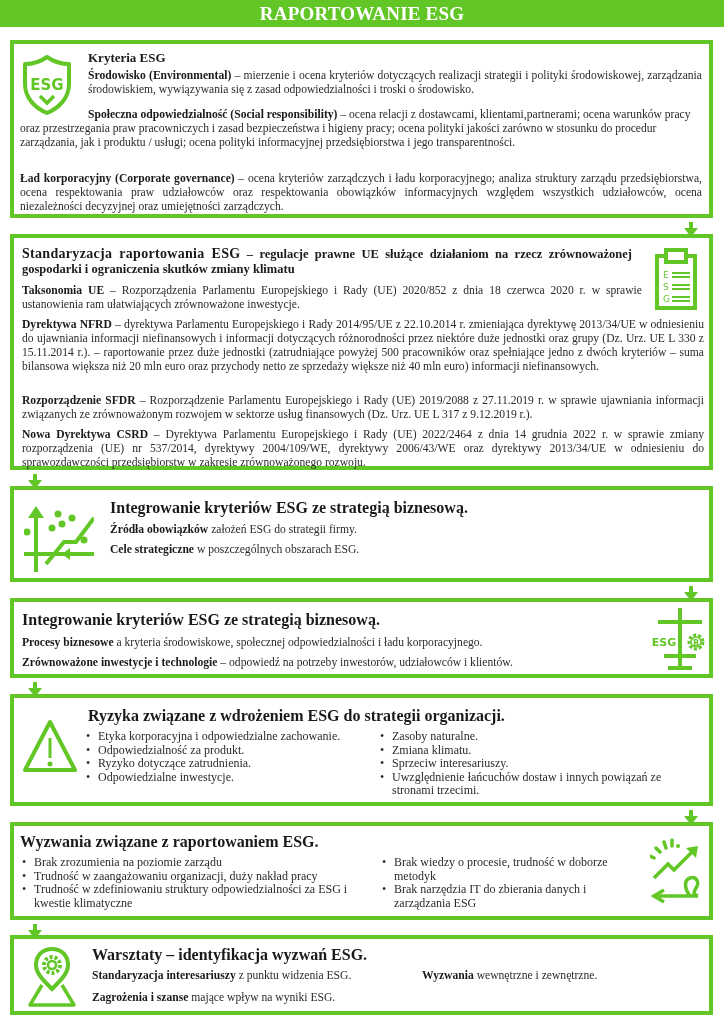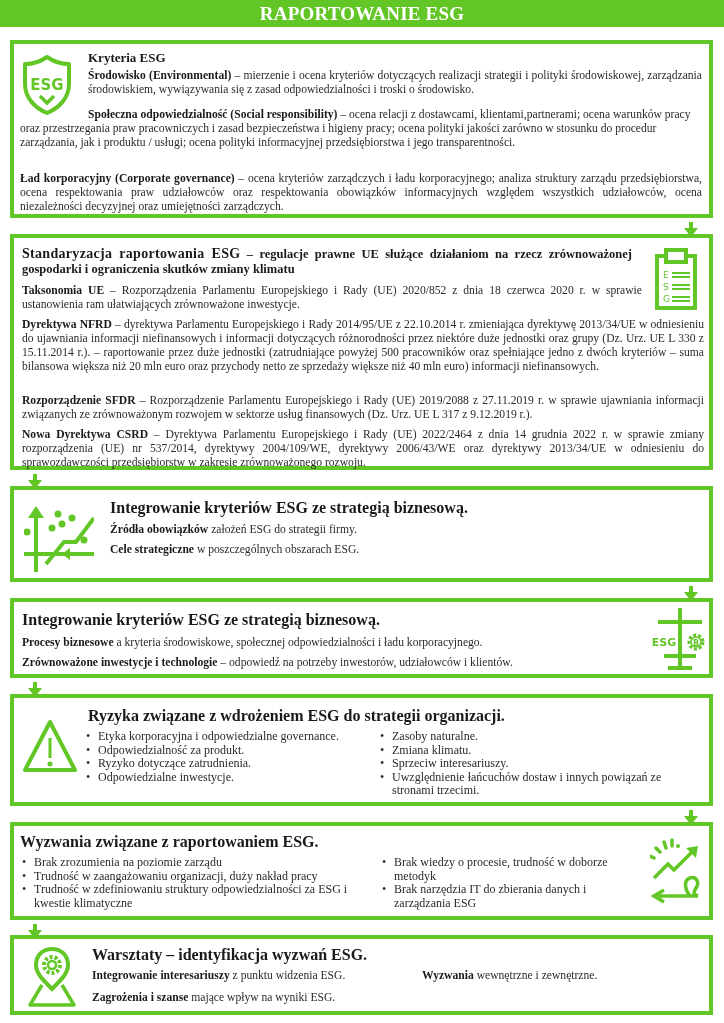--- a/index.html
+++ b/index.html
@@ -141,21 +141,21 @@
     <svg width="56" height="56" viewBox="0 0 56 56">
       <path d="M28 4 L53 52 H3 Z" fill="none" stroke="#62c626" stroke-width="4" stroke-linejoin="round"></path>
       <path d="M28 20 V40" stroke="#62c626" stroke-width="3"></path>
       <circle cx="28" cy="46" r="2.5" fill="#62c626"></circle>
     </svg>
   </div>
   <div class="t" style="left:74px;top:8px;width:614px;">
     <div class="h" style="font-size:16px;line-height:20px;">Ryzyka związane z wdrożeniem ESG do strategii organizacji.</div>
   </div>
   <ul class="t" style="left:70px;top:32px;width:290px;">
-    <li>Etyka korporacyjna i odpowiedzialne governance.</li>
+    <li>Etyka korporacyjna i odpowiedzialne zachowanie.</li>
     <li>Odpowiedzialność za produkt.</li>
     <li>Ryzyko dotyczące zatrudnienia.</li>
     <li>Odpowiedzialne inwestycje.</li>
   </ul>
   <ul class="t" style="left:364px;top:32px;width:310px;">
     <li>Zasoby naturalne.</li>
     <li>Zmiana klimatu.</li>
     <li>Sprzeciw interesariuszy.</li>
     <li>Uwzględnienie łańcuchów dostaw i innych powiązań ze stronami trzecimi.</li>
   </ul>
@@ -202,16 +202,16 @@
     <svg width="56" height="64" viewBox="0 0 56 64">
       <path d="M28 44 C18 34 12 28 12 20 C12 10 19 4 28 4 C37 4 44 10 44 20 C44 28 38 34 28 44 Z" fill="none" stroke="#62c626" stroke-width="4"></path>
       <circle cx="28" cy="20" r="8" fill="none" stroke="#62c626" stroke-width="4" stroke-dasharray="3 2"></circle>
       <circle cx="28" cy="20" r="4" fill="none" stroke="#62c626" stroke-width="2.5"></circle>
       <path d="M18 40 L6 60 H50 L38 40" fill="none" stroke="#62c626" stroke-width="3.5" stroke-linejoin="round"></path>
     </svg>
   </div>
   <div class="t" style="left:78px;top:6px;width:610px;">
     <div class="h" style="font-size:16px;line-height:20px;">Warsztaty – identyfikacja wyzwań ESG.</div>
   </div>
-  <p class="t" style="left:78px;top:30px;white-space:nowrap;"><b>Integrowanie interesariuszy</b><span> z punktu widzenia ESG.</span></p>
+  <p class="t" style="left:78px;top:30px;white-space:nowrap;"><b>Standaryzacja interesariuszy</b><span> z punktu widzenia ESG.</span></p>
   <p class="t" style="left:408px;top:30px;white-space:nowrap;"><b>Wyzwania</b><span> wewnętrzne i zewnętrzne.</span></p>
   <p class="t" style="left:78px;top:52px;white-space:nowrap;"><b>Zagrożenia i szanse</b><span> mające wpływ na wyniki ESG.</span></p>
 </div>
 
 </body></html>

